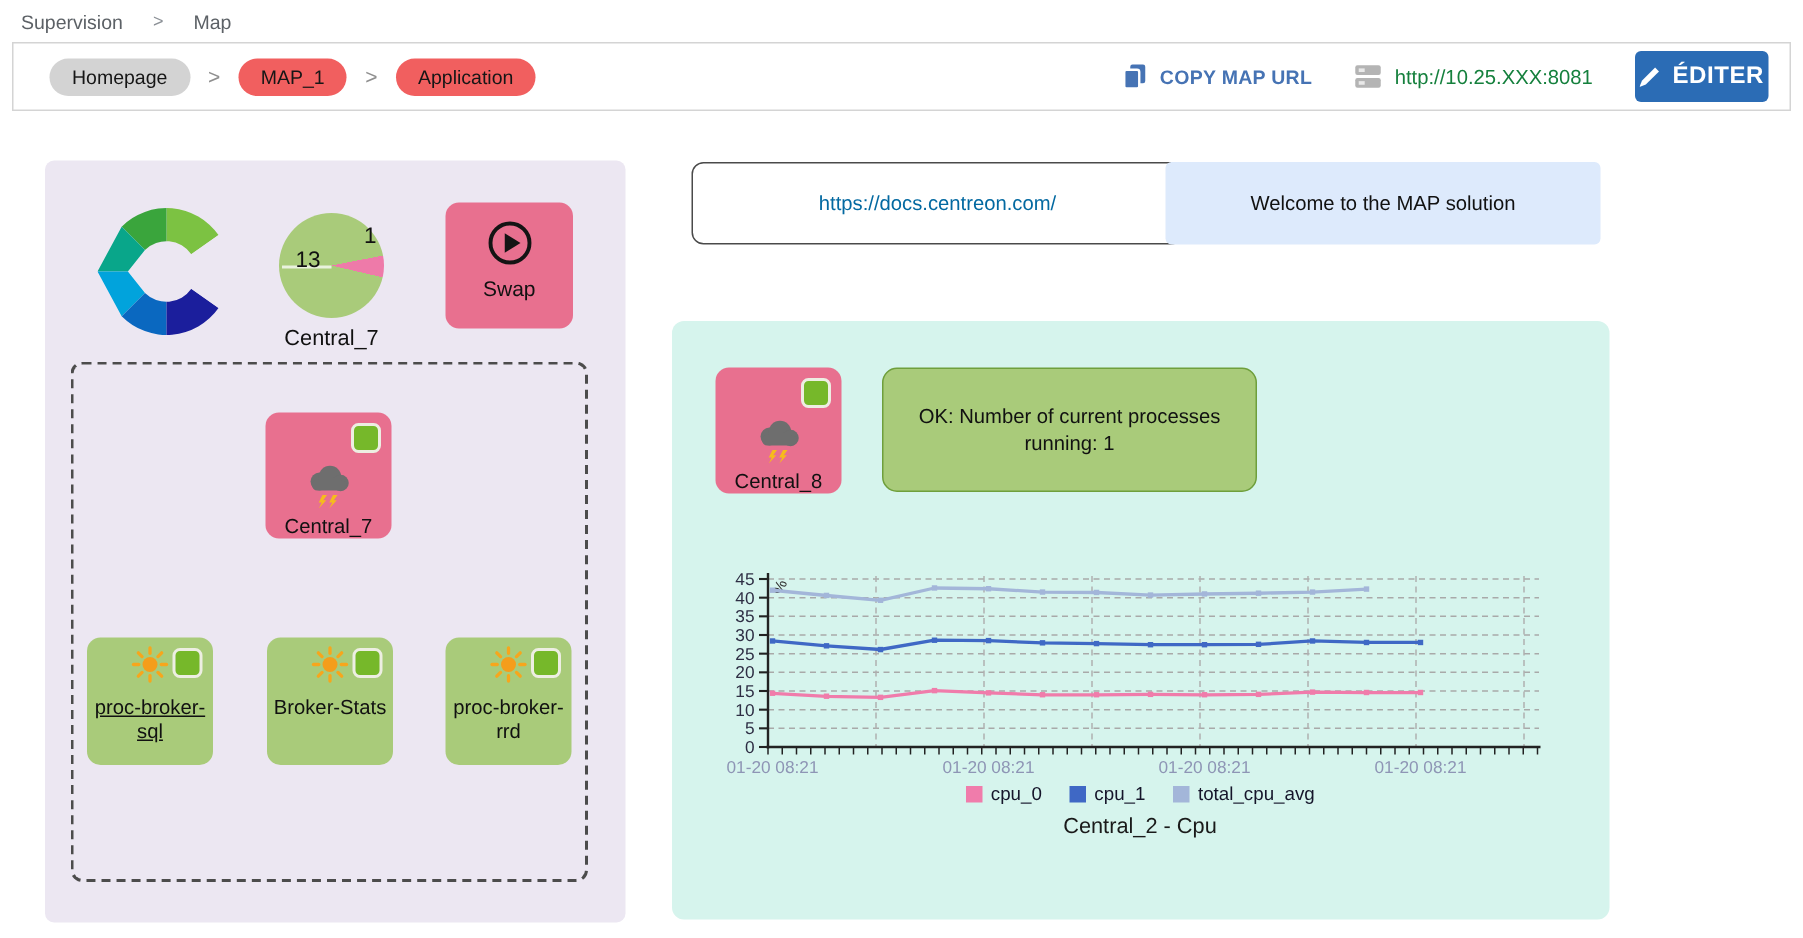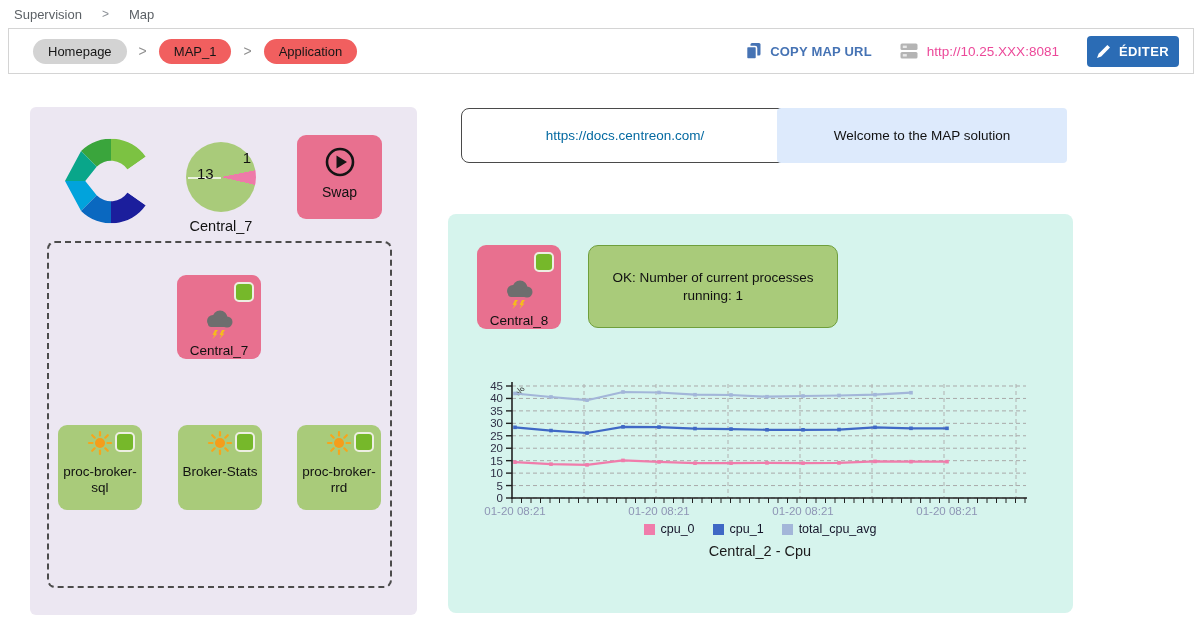--- a/index.html
+++ b/index.html
@@ -16,23 +16,23 @@
              display:flex; align-items:center; justify-content:space-between;
              padding:0 14px 0 24px; }
   .crumbs { display:flex; align-items:center; gap:12px; }
   .pill { padding:5px 15px; border-radius:15px; font-size:13px; color:#161616; white-space:nowrap; }
   .pill.neutral { background:#d3d3d3; }
   .pill.alert   { background:#f15f5f; }
   .crumbs .sep  { color:#8f8f8f; font-size:14px; }
   .right-tools { display:flex; align-items:center; gap:28px; }
   .copy-link { display:flex; align-items:center; gap:8px; color:#4673b4;
                font-size:13px; font-weight:bold; letter-spacing:.2px; cursor:pointer; }
-  .server-url { display:flex; align-items:center; gap:8px; color:#ec4899; font-size:13.5px; }
+  .server-url { display:flex; align-items:center; gap:8px; color:#15803d; font-size:13.5px; }
   .edit-btn { display:flex; align-items:center; gap:8px; background:#2b6cb5; color:#fff;
-              border:none; border-radius:4px; padding:8px 10px; font-size:13px;
+              border:none; border-radius:4px; padding:8px 3px; font-size:16px;
               font-weight:bold; letter-spacing:.4px; cursor:pointer;
               font-family:"Liberation Sans", sans-serif; }
 
   
   .main { position:absolute; left:0; top:76px; width:1202px; height:549px; }
 
   .left-panel { position:absolute; left:30px; top:31px; width:387px; height:508px;
                 background:#ece7f2; border-radius:6px; }
   .dashed-box { position:absolute; left:17px; top:134px; width:345px; height:347px;
                 border:2px dashed #4c4c4c; border-radius:8px; }
@@ -185,21 +185,21 @@
           <circle cx="24" cy="13" r="5.5" fill="#6e6e6e"></circle>
           <rect x="5" y="11" width="23" height="7" rx="3.5" fill="#6e6e6e"></rect>
           <polygon points="12,21 9.5,26 11.5,26 9.5,30 14.5,24.5 12.5,24.5 15,21" fill="#f6bc1b"></polygon>
           <polygon points="19,21 16.5,26 18.5,26 16.5,30 21.5,24.5 19.5,24.5 22,21" fill="#f6bc1b"></polygon>
         </svg>
       </span>
       <span class="status-sq"></span>
       <div class="node-label">Central_7</div>
     </div>
 
-    <div class="node green tall" style="left:28px; top:318px;">
+    <div class="node green tall" style="left:28px; top:318px;text-decoration:underline;">
       <span class="icon-wrap">
         <svg width="26" height="26" viewBox="0 0 26 26">
           <circle cx="13" cy="13" r="5" fill="#f59d1b"></circle>
           <g stroke="#f7a61c" stroke-width="2.2" stroke-linecap="round">
             <line x1="13" y1="2" x2="13" y2="5.5"></line>
               <line x1="13" y1="20.5" x2="13" y2="24"></line>
             <line x1="2" y1="13" x2="5.5" y2="13"></line>
               <line x1="20.5" y1="13" x2="24" y2="13"></line>
             <line x1="5.2" y1="5.2" x2="7.7" y2="7.7"></line>
               <line x1="18.3" y1="18.3" x2="20.8" y2="20.8"></line>

